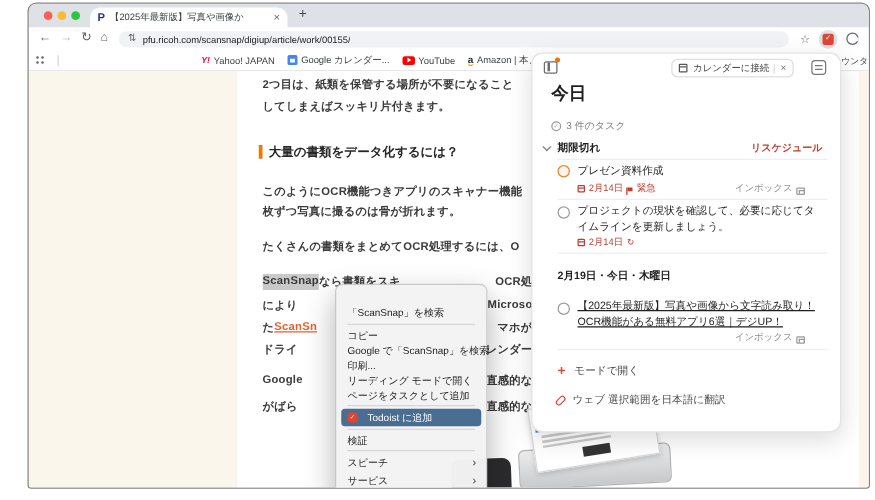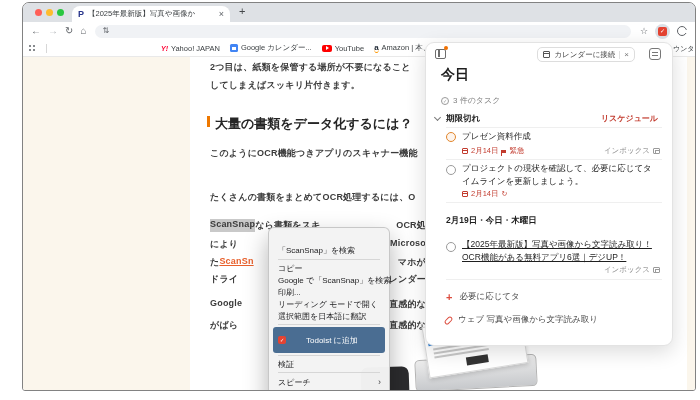--- a/index.html
+++ b/index.html
@@ -48,41 +48,41 @@
   .bmfrag { position:absolute; left:650px; top:4px; font-size:7px; color:#3c4043; white-space:nowrap; }
 
   
   .page { position:absolute; left:0; top:54px; right:0; bottom:0; background:#fbf6ec; overflow:hidden; }
   .whitecol { position:absolute; left:167px; top:0; width:497px; bottom:0; background:#fff; }
   .line { position:absolute; left:187px; width:216px; font-size:9px; font-weight:600; color:#3b3b3b;
           letter-spacing:.2px; white-space:nowrap; overflow:hidden; display:flex; }
   .line .push { margin-left:auto; }
   .sel { background:#c9c9c9; }
   .h2bar { position:absolute; left:184px; width:3px; height:11px; background:#ee7800; }
-  .h2txt { position:absolute; left:192px; font-size:13px; font-weight:800; color:#262626; white-space:nowrap; }
+  .h2txt { position:absolute; left:192px; font-size:10px; font-weight:800; color:#262626; white-space:nowrap; }
   .linktxt { color:#e8602c; text-decoration:underline; }
 
   
   .scn-dark { position:absolute; left:338px; top:310px; width:48px; height:28px; background:#2c2c2e; border-radius:7px 7px 2px 2px; transform:rotate(-2deg); }
   .scn-body { position:absolute; left:392px; top:300px; width:122px; height:32px; background:linear-gradient(#ececec,#c7c9cc); border:1px solid #b3b3b3; border-radius:5px; transform:rotate(-3deg); }
   .scn-paper { position:absolute; left:402px; top:262px; width:100px; height:52px; background:#fff; border:1px solid #d9d9d9; transform:rotate(-9deg); box-shadow:0 2px 4px rgba(0,0,0,.15); padding:3px; }
   .scn-hdr { height:11px; background:#4a4a4e; margin-bottom:2px; position:relative; }
   .scn-hdr i { position:absolute; left:3px; height:1.5px; background:#9fd0e8; }
   .scn-blue { height:3px; background:#2f7fd4; width:60%; margin-bottom:3px; }
   .scn-ln { height:1.5px; background:#c9c9c9; margin:2.5px 4px 0 4px; }
   .scn-bc { width:22px; height:8px; background:#333; margin:4px auto 0 auto; }
 
   
   .ctxmenu { position:absolute; left:245px; top:224px; width:122px; background:rgba(243,243,243,.98);
              border:1px solid rgba(0,0,0,.18); border-radius:6px; box-shadow:0 10px 24px rgba(0,0,0,.3);
              padding:16px 0; z-index:40; font-size:8px; color:#1c1c1e; }
   .mi { height:12px; display:flex; align-items:center; padding:0 8px 0 9px; white-space:nowrap; }
   .mi.first { height:13px; }
   .msep { height:1px; background:#d6d6d6; margin:2px 9px; }
-  .mi.hl { background:#4a6d92; color:#fff; margin:0 4px; border-radius:3px; height:26px; padding-left:5px; gap:20px; }
+  .mi.hl { background:#4a6d92; color:#fff; margin:0 4px; border-radius:3px; height:14px; padding-left:5px; gap:8px; }
   .mtd { width:8px; height:8px; background:#e44332; border-radius:2px; color:#fff; font-size:5px; display:flex; align-items:center; justify-content:center; }
   .marrow { margin-left:auto; color:#3c3c3e; font-size:9px; }
 
   
   .panel { position:absolute; left:402px; top:39px; width:248px; height:304px; background:#fff;
            border:1px solid #e3e3e3; border-radius:9px; box-shadow:0 6px 20px rgba(0,0,0,.14); z-index:30; }
   .ptoggle { position:absolute; left:9px; top:6px; width:11px; height:10px; border:1.5px solid #6d6d6d; border-radius:2px; }
   .ptoggle:before { content:""; position:absolute; left:2px; top:0; width:1.5px; height:7px; background:#6d6d6d; }
   .pdot { position:absolute; left:18px; top:3px; width:4px; height:4px; background:#f07000; border-radius:50%; }
   .pconnect { position:absolute; right:37px; top:4px; height:15px; border:1px solid #ddd; border-radius:5px;
@@ -105,21 +105,21 @@
   .tcirc.orange { border:1.6px solid #e2862c; background:#fdf4ec; }
   .tcirc.gray { border:1.4px solid #9b9b9b; }
   .ttxt { position:absolute; left:36px; font-size:8.5px; color:#1f1f1f; white-space:nowrap; }
   .ttxt.u { text-decoration:underline; }
   .tmeta { position:absolute; left:36px; display:flex; align-items:center; gap:3px; font-size:7.5px; color:#c23b2e; }
   .calred { width:6px; height:6px; border:1px solid #c23b2e; border-radius:1px; position:relative; }
   .calred:after { content:""; position:absolute; left:0; top:1px; width:4px; height:1px; background:#c23b2e; }
   .flag { width:4px; height:3px; background:#c23b2e; position:relative; margin-right:1px; }
   .flag:after { content:""; position:absolute; left:-1px; top:0; width:1px; height:6px; background:#c23b2e; }
   .recur { font-size:7px; color:#c23b2e; }
-  .tproj { position:absolute; right:12px; font-size:7.5px; color:#8f8f8f; display:flex; align-items:center; gap:3px; white-space:nowrap; }
+  .tproj { position:absolute; right:28px; font-size:7.5px; color:#8f8f8f; display:flex; align-items:flex-end; gap:3px; white-space:nowrap; }
   .inboxic { width:7px; height:6px; border:1px solid #9a9a9a; border-radius:1px; position:relative; }
   .inboxic:after { content:""; position:absolute; left:1px; bottom:0; width:3px; height:2px; border:1px solid #9a9a9a; border-bottom:none; }
   .psect { position:absolute; left:20px; font-size:8.5px; font-weight:700; color:#1f1f1f; }
   .paddrow { position:absolute; left:20px; display:flex; align-items:center; gap:7px; font-size:8.5px; color:#4a4a4a; }
   .plus { color:#dc4c3e; font-size:11px; font-weight:700; line-height:1; }
   .linkic { width:5px; height:9px; border:1.4px solid #dc4c3e; border-radius:3px; transform:rotate(45deg); }
 </style>
 </head>
 <body>
 
@@ -138,20 +138,21 @@
       <span class="newtab">+</span>
     </div>
 
     <div class="toolbar">
       <span class="navic">←</span>
       <span class="navic dim">→</span>
       <span class="navic">↻</span>
       <span class="navic">⌂</span>
       <div class="addressbar">
         <span class="navic" style="font-size:8px">⇅</span>
+        <span class="url">pfu.ricoh.com/scansnap/digiup/article/work/00155/</span>
       </div>
       <span class="star">☆</span>
       <span class="extcircle">
         <span class="tdsq">✓</span>
       </span>
       <span class="ringicon"></span>
     </div>
 
     <div class="bookmarkbar">
       <span class="grid4">
@@ -190,20 +191,23 @@
       <div class="line" style="top:22px">
           <span>してしまえばスッキリ片付きます。</span>
         </div>
 
       <div class="h2bar" style="top:59px"></div>
       <div class="h2txt" style="top:58px">大量の書類をデータ化するには？</div>
 
       <div class="line" style="top:90px">
           <span>このようにOCR機能つきアプリのスキャナー機能</span>
         </div>
+      <div class="line" style="top:106px">
+          <span>枚ずつ写真に撮るのは骨が折れます。</span>
+        </div>
       <div class="line" style="top:134px">
           <span>たくさんの書類をまとめてOCR処理するには、O</span>
         </div>
 
       <div class="line" style="top:162px">
         <span class="sel">ScanSnap</span>
           <span>なら書類をスキ</span>
         <span class="push">OCR処</span>
       </div>
       <div class="line" style="top:181px">
@@ -243,21 +247,21 @@
       </div>
     </div>
 
     <div class="ctxmenu">
       <div class="mi first">「ScanSnap」を検索</div>
       <div class="msep"></div>
       <div class="mi">コピー</div>
       <div class="mi">Google で「ScanSnap」を検索</div>
       <div class="mi">印刷...</div>
       <div class="mi">リーディング モードで開く</div>
-      <div class="mi">選択範囲を日本語に翻訳</div>
+      <div class="mi">ページをタスクとして追加</div>
       <div class="msep"></div>
       <div class="mi hl">
         <span class="mtd">✓</span>
         <span>Todoist に追加</span>
       </div>
       <div class="msep"></div>
       <div class="mi">検証</div>
       <div class="msep"></div>
       <div class="mi" style="height:14px">
         <span>スピーチ</span>
@@ -321,22 +325,22 @@
       <div class="ttxt u" style="top:196px">【2025年最新版】写真や画像から文字読み取り！</div>
       <div class="ttxt u" style="top:209px">OCR機能がある無料アプリ6選｜デジUP！</div>
       <div class="tproj" style="top:222px">
         <span>インボックス</span>
         <span class="inboxic"></span>
       </div>
       <div class="pdiv" style="top:236px"></div>
 
       <div class="paddrow" style="top:248px">
         <span class="plus">+</span>
-        <span>必要に応じてタ</span>
+        <span>モードで開く</span>
       </div>
       <div class="paddrow" style="top:271px">
         <span class="linkic"></span>
-        <span>ウェブ 写真や画像から文字読み取り</span>
+        <span>ウェブ 選択範囲を日本語に翻訳</span>
       </div>
     </div>
 
   </div>
 </div>
 
 </body></html>

